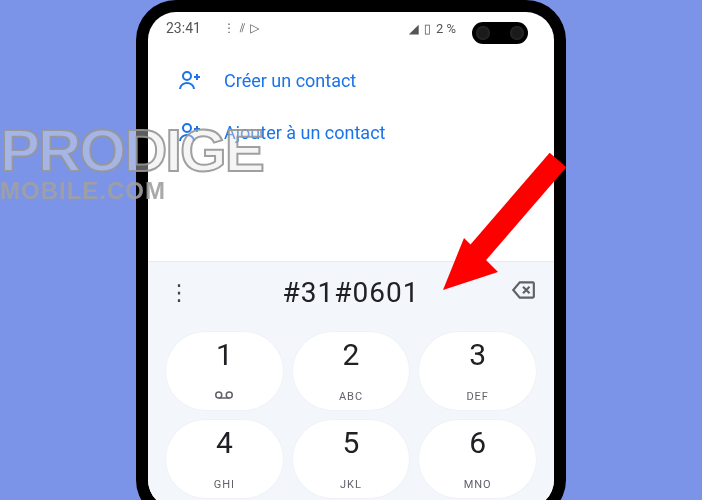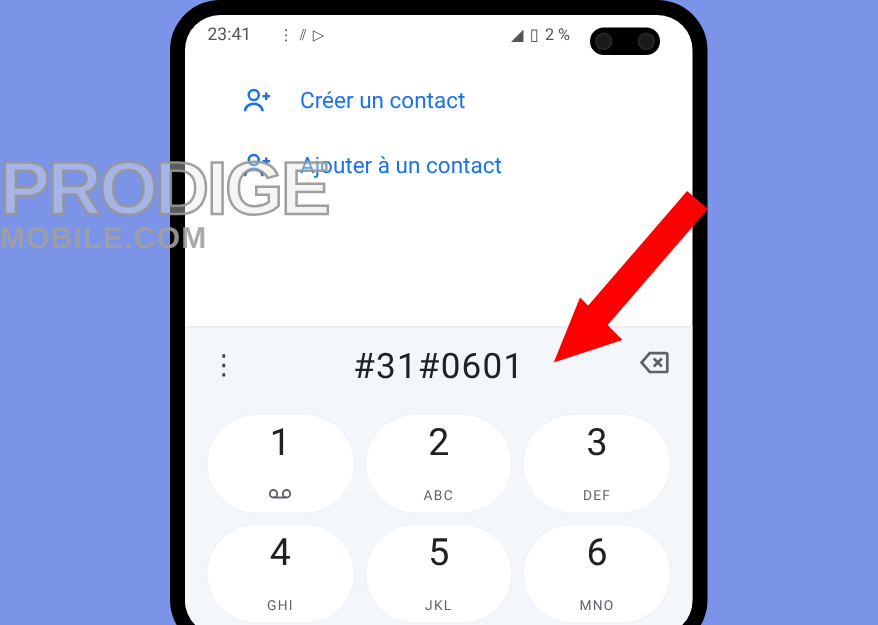--- a/index.html
+++ b/index.html
@@ -65,21 +65,20 @@
     padding: 10px 0 8px 0;
   }
   .action-row {
     display: flex;
     align-items: center;
     padding: 14px 30px;
     gap: 22px;
     color: #1a73e8;
     font-size: 18px;
     cursor: pointer;
-    margin-left: 16px;
   }
   .action-icon {
     color: #1a73e8;
     width: 24px;
     height: 24px;
     display: flex;
     align-items: center;
     justify-content: center;
   }
   .spacer { flex: 1 1 auto; }

